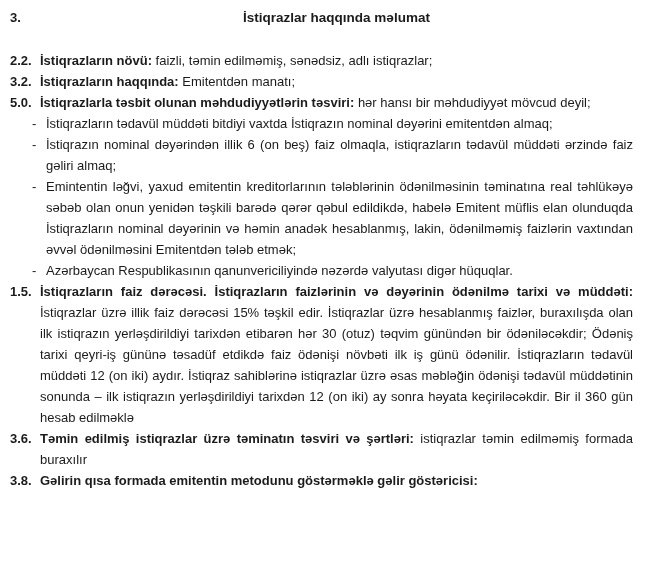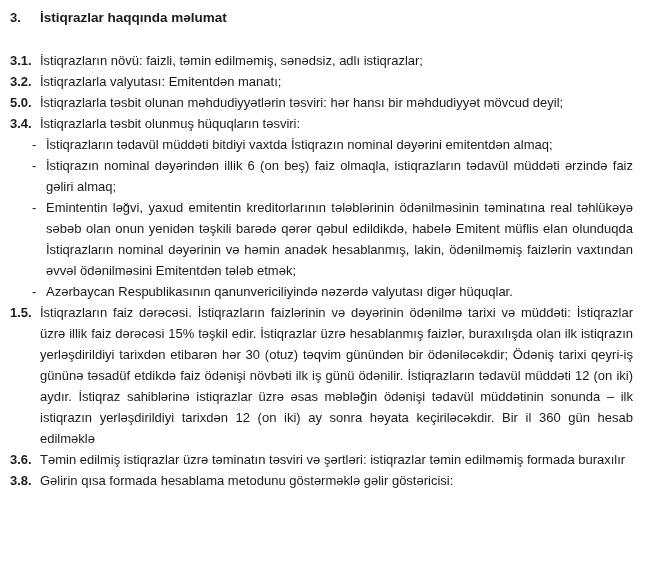--- a/index.html
+++ b/index.html
@@ -28,62 +28,58 @@
     flex: 0 0 30px;
     margin-left: 10px;
     font-weight: 700;
     white-space: nowrap;
   }
   .content {
     flex: 1;
     margin-right: 13px;
     text-align: justify;
   }
-  .b { font-weight: 400; }
+  .b { font-weight: 700; }
   .title-row { margin-bottom: 22px; }
   .title-row .content {
-    text-align: left;
+    text-align: center;
     font-weight: 700;
     font-size: 13.5px;
   }
   .bullet .dash {
     flex: 0 0 14px;
     margin-left: 32px;
     font-weight: 400;
   }
 </style>
 </head>
 <body>
 
 <div class="page">
 
   <div class="row title-row">
     <span class="num">3.</span>
     <div class="content">İstiqrazlar haqqında məlumat</div>
   </div>
 
   <div class="row section">
-    <span class="num">3.1.</span>
+    <span class="num">2.2.</span>
     <div class="content"><span class="b">İstiqrazların növü:</span> <span>faizli, təmin edilməmiş, sənədsiz, adlı istiqrazlar;</span></div>
   </div>
 
   <div class="row section">
     <span class="num">3.2.</span>
-    <div class="content"><span class="b">İstiqrazlarla valyutası:</span> <span>Emitentdən manatı;</span></div>
+    <div class="content"><span class="b">İstiqrazların haqqında:</span> <span>Emitentdən manatı;</span></div>
   </div>
 
   <div class="row section">
     <span class="num">5.0.</span>
     <div class="content"><span class="b">İstiqrazlarla təsbit olunan məhdudiyyətlərin təsviri:</span> <span>hər hansı bir məhdudiyyət mövcud deyil;</span></div>
   </div>
 
-  <div class="row section">
-    <span class="num">3.4.</span>
-    <div class="content"><span class="b">İstiqrazlarla təsbit olunmuş hüquqların təsviri:</span></div>
-  </div>
 
   <div class="row bullet">
     <span class="dash">-</span>
     <div class="content">İstiqrazların tədavül müddəti bitdiyi vaxtda İstiqrazın nominal dəyərini emitentdən almaq;</div>
   </div>
   <div class="row bullet">
     <span class="dash">-</span>
     <div class="content">İstiqrazın nominal dəyərindən illik 6 (on beş) faiz olmaqla, istiqrazların tədavül müddəti ərzində faiz gəliri almaq;</div>
   </div>
   <div class="row bullet">
@@ -101,16 +97,16 @@
   </div>
 
   <div class="row section">
     <span class="num">3.6.</span>
     <div class="content"><span class="b">Təmin edilmiş istiqrazlar üzrə təminatın təsviri və şərtləri:</span> <span>istiqrazlar təmin edilməmiş formada buraxılır</span></div>
   </div>
 
 
   <div class="row section">
     <span class="num">3.8.</span>
-    <div class="content"><span class="b">Gəlirin qısa formada hesablama metodunu göstərməklə gəlir göstəricisi:</span></div>
+    <div class="content"><span class="b">Gəlirin qısa formada emitentin metodunu göstərməklə gəlir göstəricisi:</span></div>
   </div>
 
 </div>
 
 </body></html>

